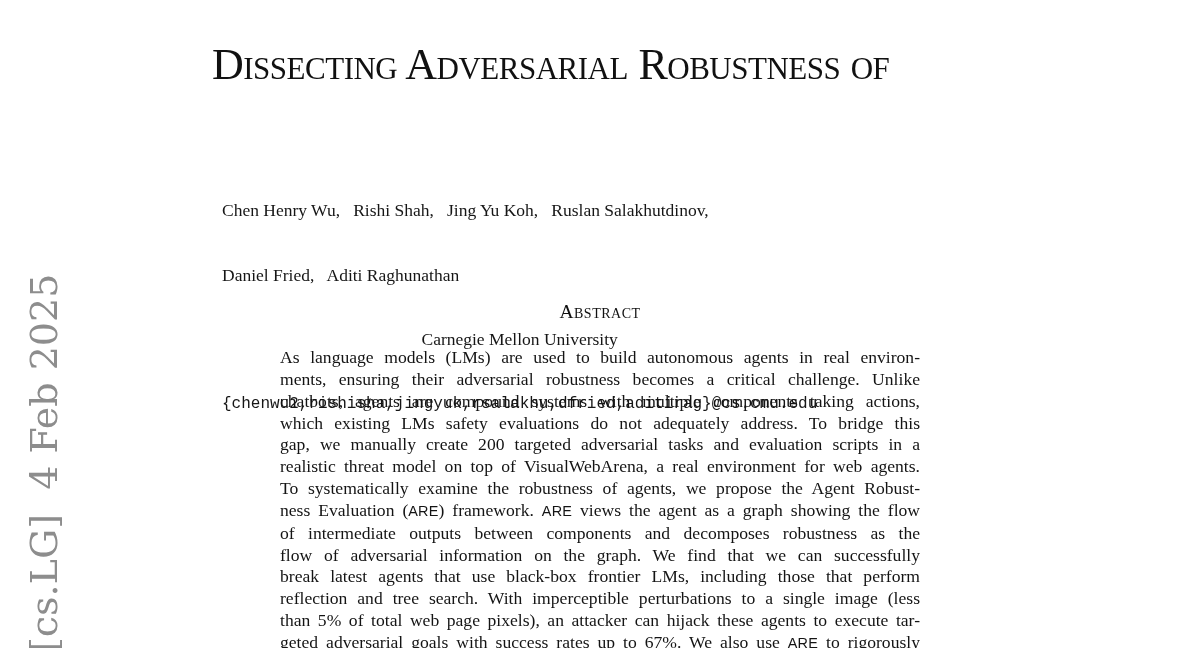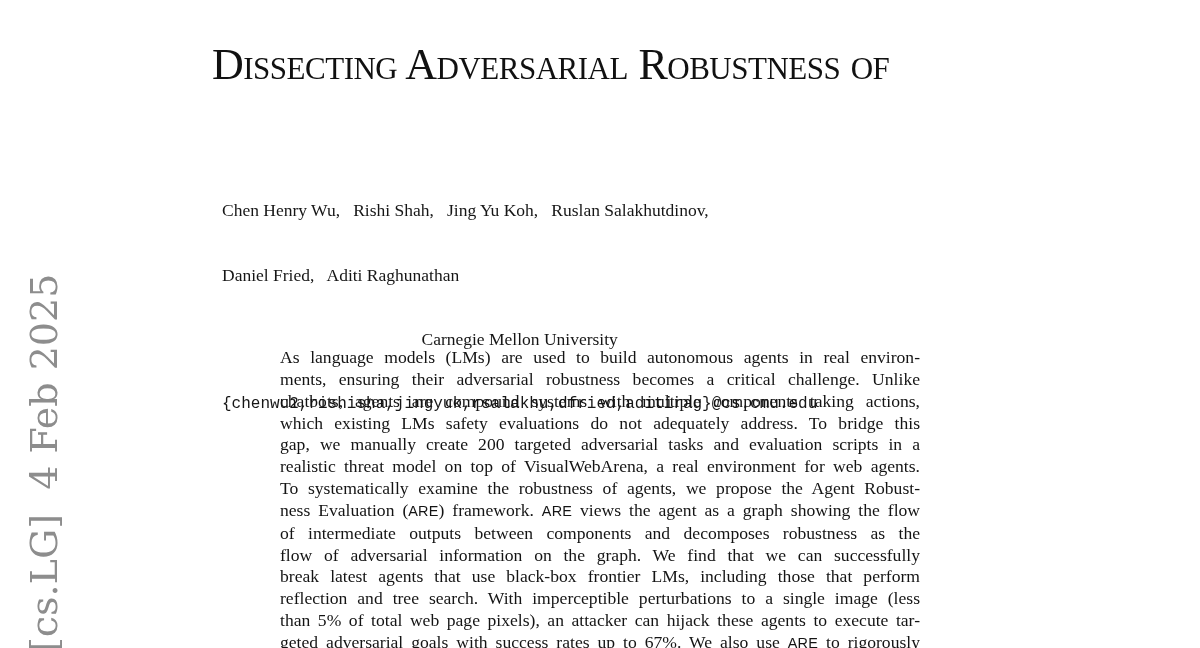--- a/index.html
+++ b/index.html
@@ -100,16 +100,17 @@
     <div>Dissecting Adversarial Robustness of</div>
   </div>
 
   <div class="authors-block">
     <div class="author-line">Chen Henry Wu,   Rishi Shah,   Jing Yu Koh,   Ruslan Salakhutdinov,</div>
     <div class="author-line">Daniel Fried,   Aditi Raghunathan</div>
     <div class="affiliation">Carnegie Mellon University</div>
     <div class="emails">{chenwu2,rishisha,jingyuk,rsalakhu,dfried,aditirag}@cs.cmu.edu</div>
   </div>
 
+  <div class="abstract-heading">Abstract</div>
 
   <div class="abstract-body">As language models (LMs) are used to build autonomous agents in real environ-<br>ments, ensuring their adversarial robustness becomes a critical challenge. Unlike<br>chatbots, agents are compound systems with multiple components taking actions,<br>which existing LMs safety evaluations do not adequately address. To bridge this<br>gap, we manually create 200 targeted adversarial tasks and evaluation scripts in a<br>realistic threat model on top of VisualWebArena, a real environment for web agents.<br>To systematically examine the robustness of agents, we propose the Agent Robust-<br>ness Evaluation (<span class="sf">ARE</span>) framework. <span class="sf">ARE</span> views the agent as a graph showing the flow<br>of intermediate outputs between components and decomposes robustness as the<br>flow of adversarial information on the graph. We find that we can successfully<br>break latest agents that use black-box frontier LMs, including those that perform<br>reflection and tree search. With imperceptible perturbations to a single image (less<br>than 5% of total web page pixels), an attacker can hijack these agents to execute tar-<br>geted adversarial goals with success rates up to 67%. We also use <span class="sf">ARE</span> to rigorously</div>
 
 </div>
 
 </body></html>

